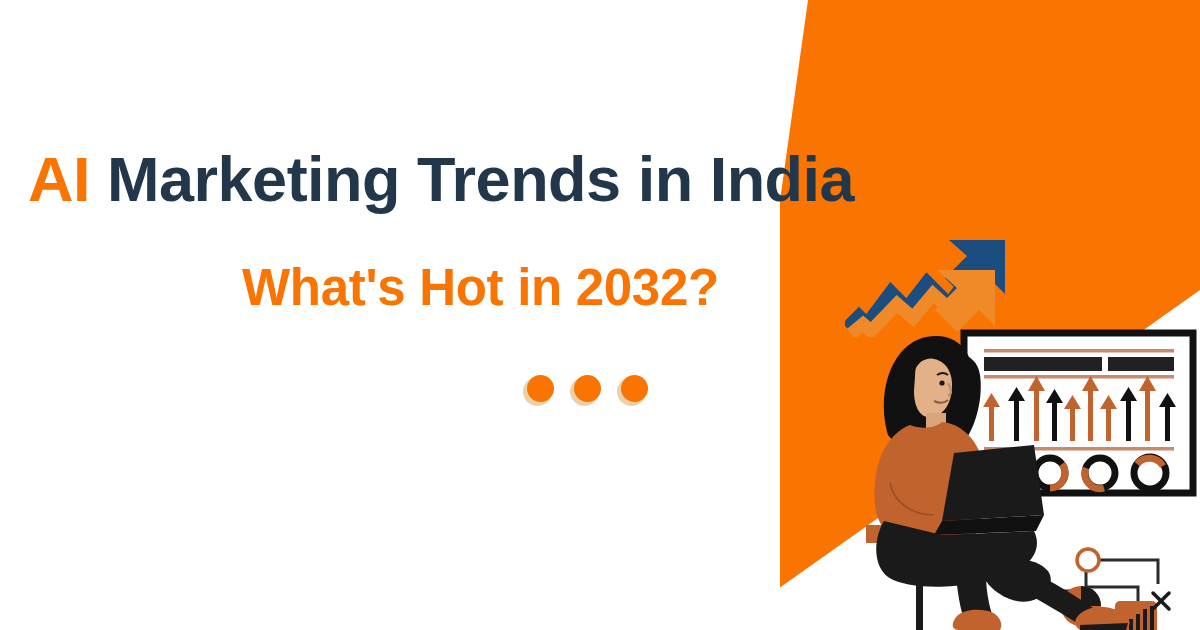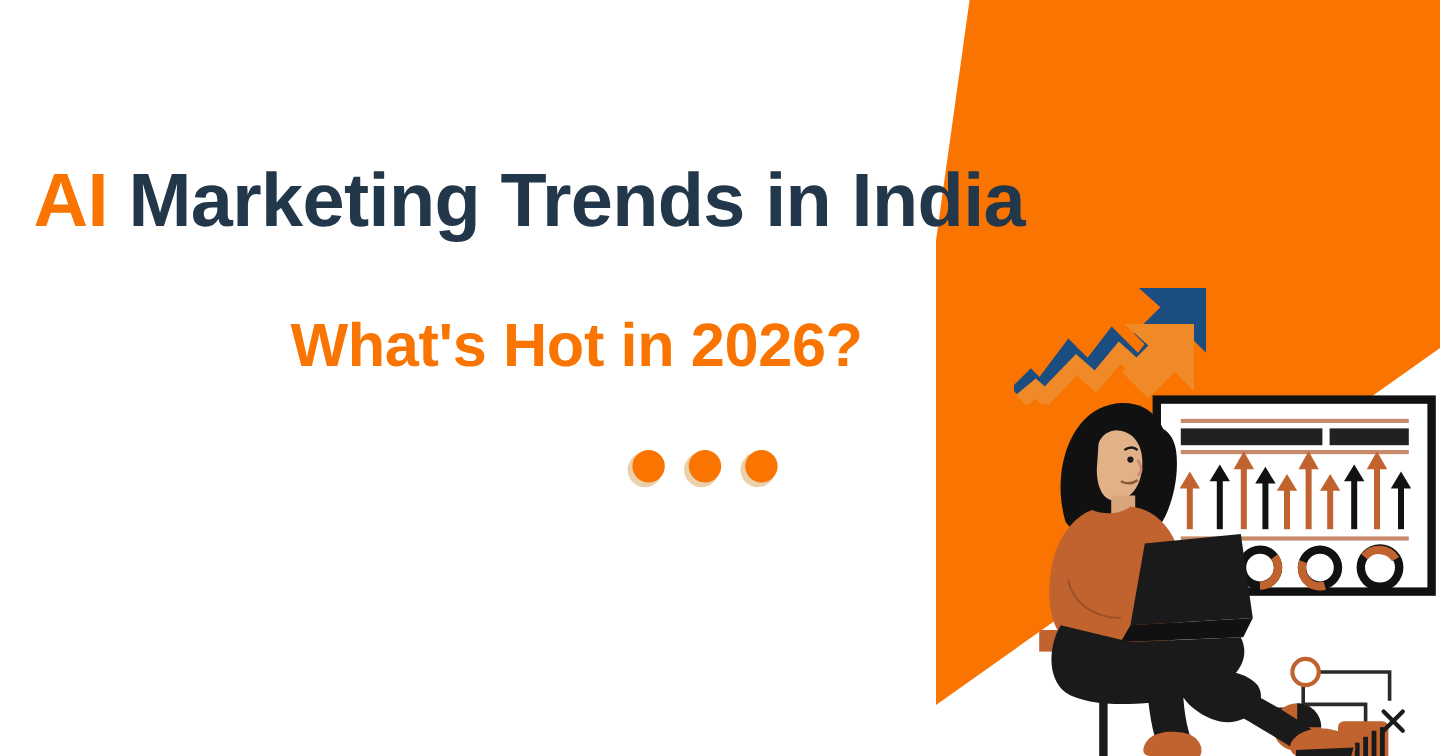--- a/index.html
+++ b/index.html
@@ -24,21 +24,21 @@
     top:0; right:0;
     width:420px;
     height:630px;
     pointer-events:none;
   }
 
   
   .headline {
     position:absolute;
     left:28px;
-    top:136px;
+    top:148px;
     font-size:63px;
     font-weight:700;
     letter-spacing:-0.5px;
     line-height:1;
     white-space:nowrap;
     color:#23374A;
     z-index:5;
   }
   .headline .hl-ai { color:#F97400; }
   .headline .hl-rest { color:#23374A; }
@@ -115,21 +115,21 @@
 <div id="canvas">
 
   <svg class="corner-band" viewBox="0 0 420 630" preserveAspectRatio="none">
     <polygon points="28,0 420,0 420,290 -60,630" fill="#F97400"></polygon>
   </svg>
 
   <div class="headline">
     <span class="hl-ai">AI</span><span> </span><span class="hl-rest">Marketing Trends in India</span>
   </div>
 
-  <div class="subtitle">What's Hot in 2026?</div>
+  <div class="subtitle">What's Hot in 2032?</div>
 
   <svg class="trend-arrows" viewBox="0 0 165 105">
 
     <g>
       <path d="M2 96 L14 84 L22 92 L46 60 L62 76 L82 50 L104 72 L128 40" fill="none" stroke="#1B4D80" stroke-width="13" stroke-linejoin="miter"></path>
       <polygon points="104,8 160,8 160,62 144,46 122,68 100,46 122,24" fill="#1B4D80"></polygon>
     </g>
 
     <g>
       <path d="M6 102 L18 92 L26 99 L52 72 L68 86 L88 62 L110 82 L134 52" fill="none" stroke="#F08A28" stroke-width="13" stroke-linejoin="miter"></path>

